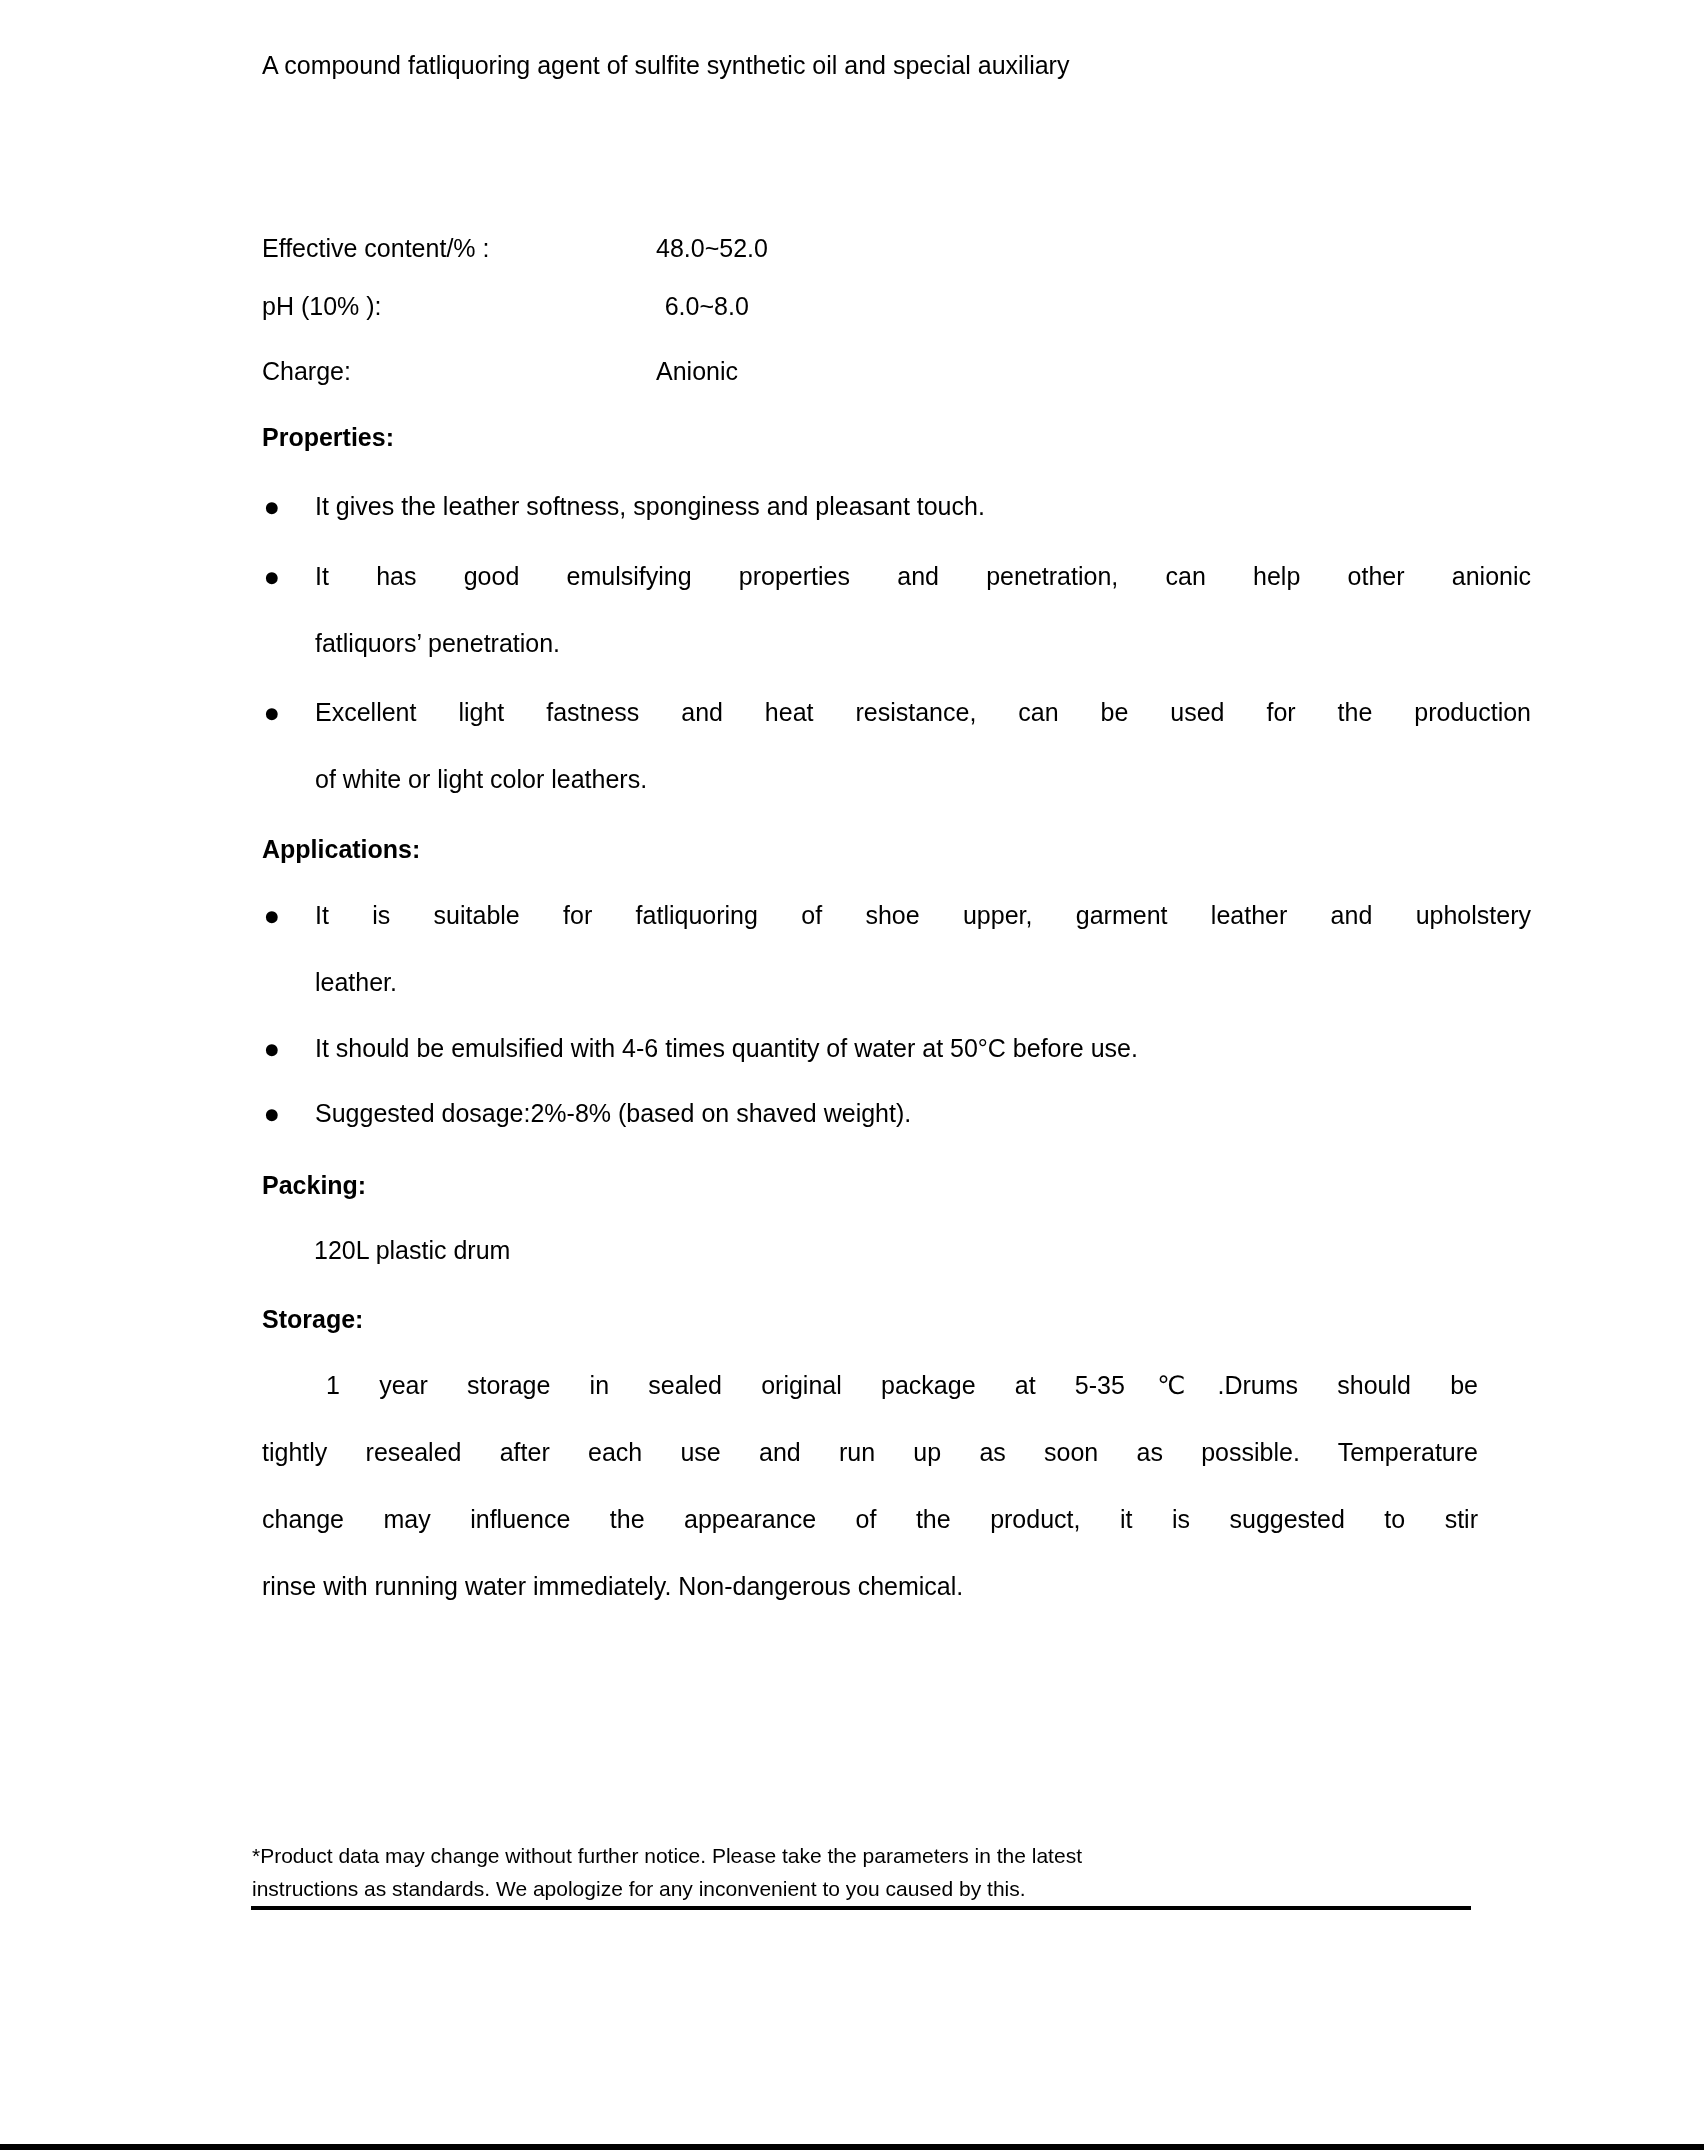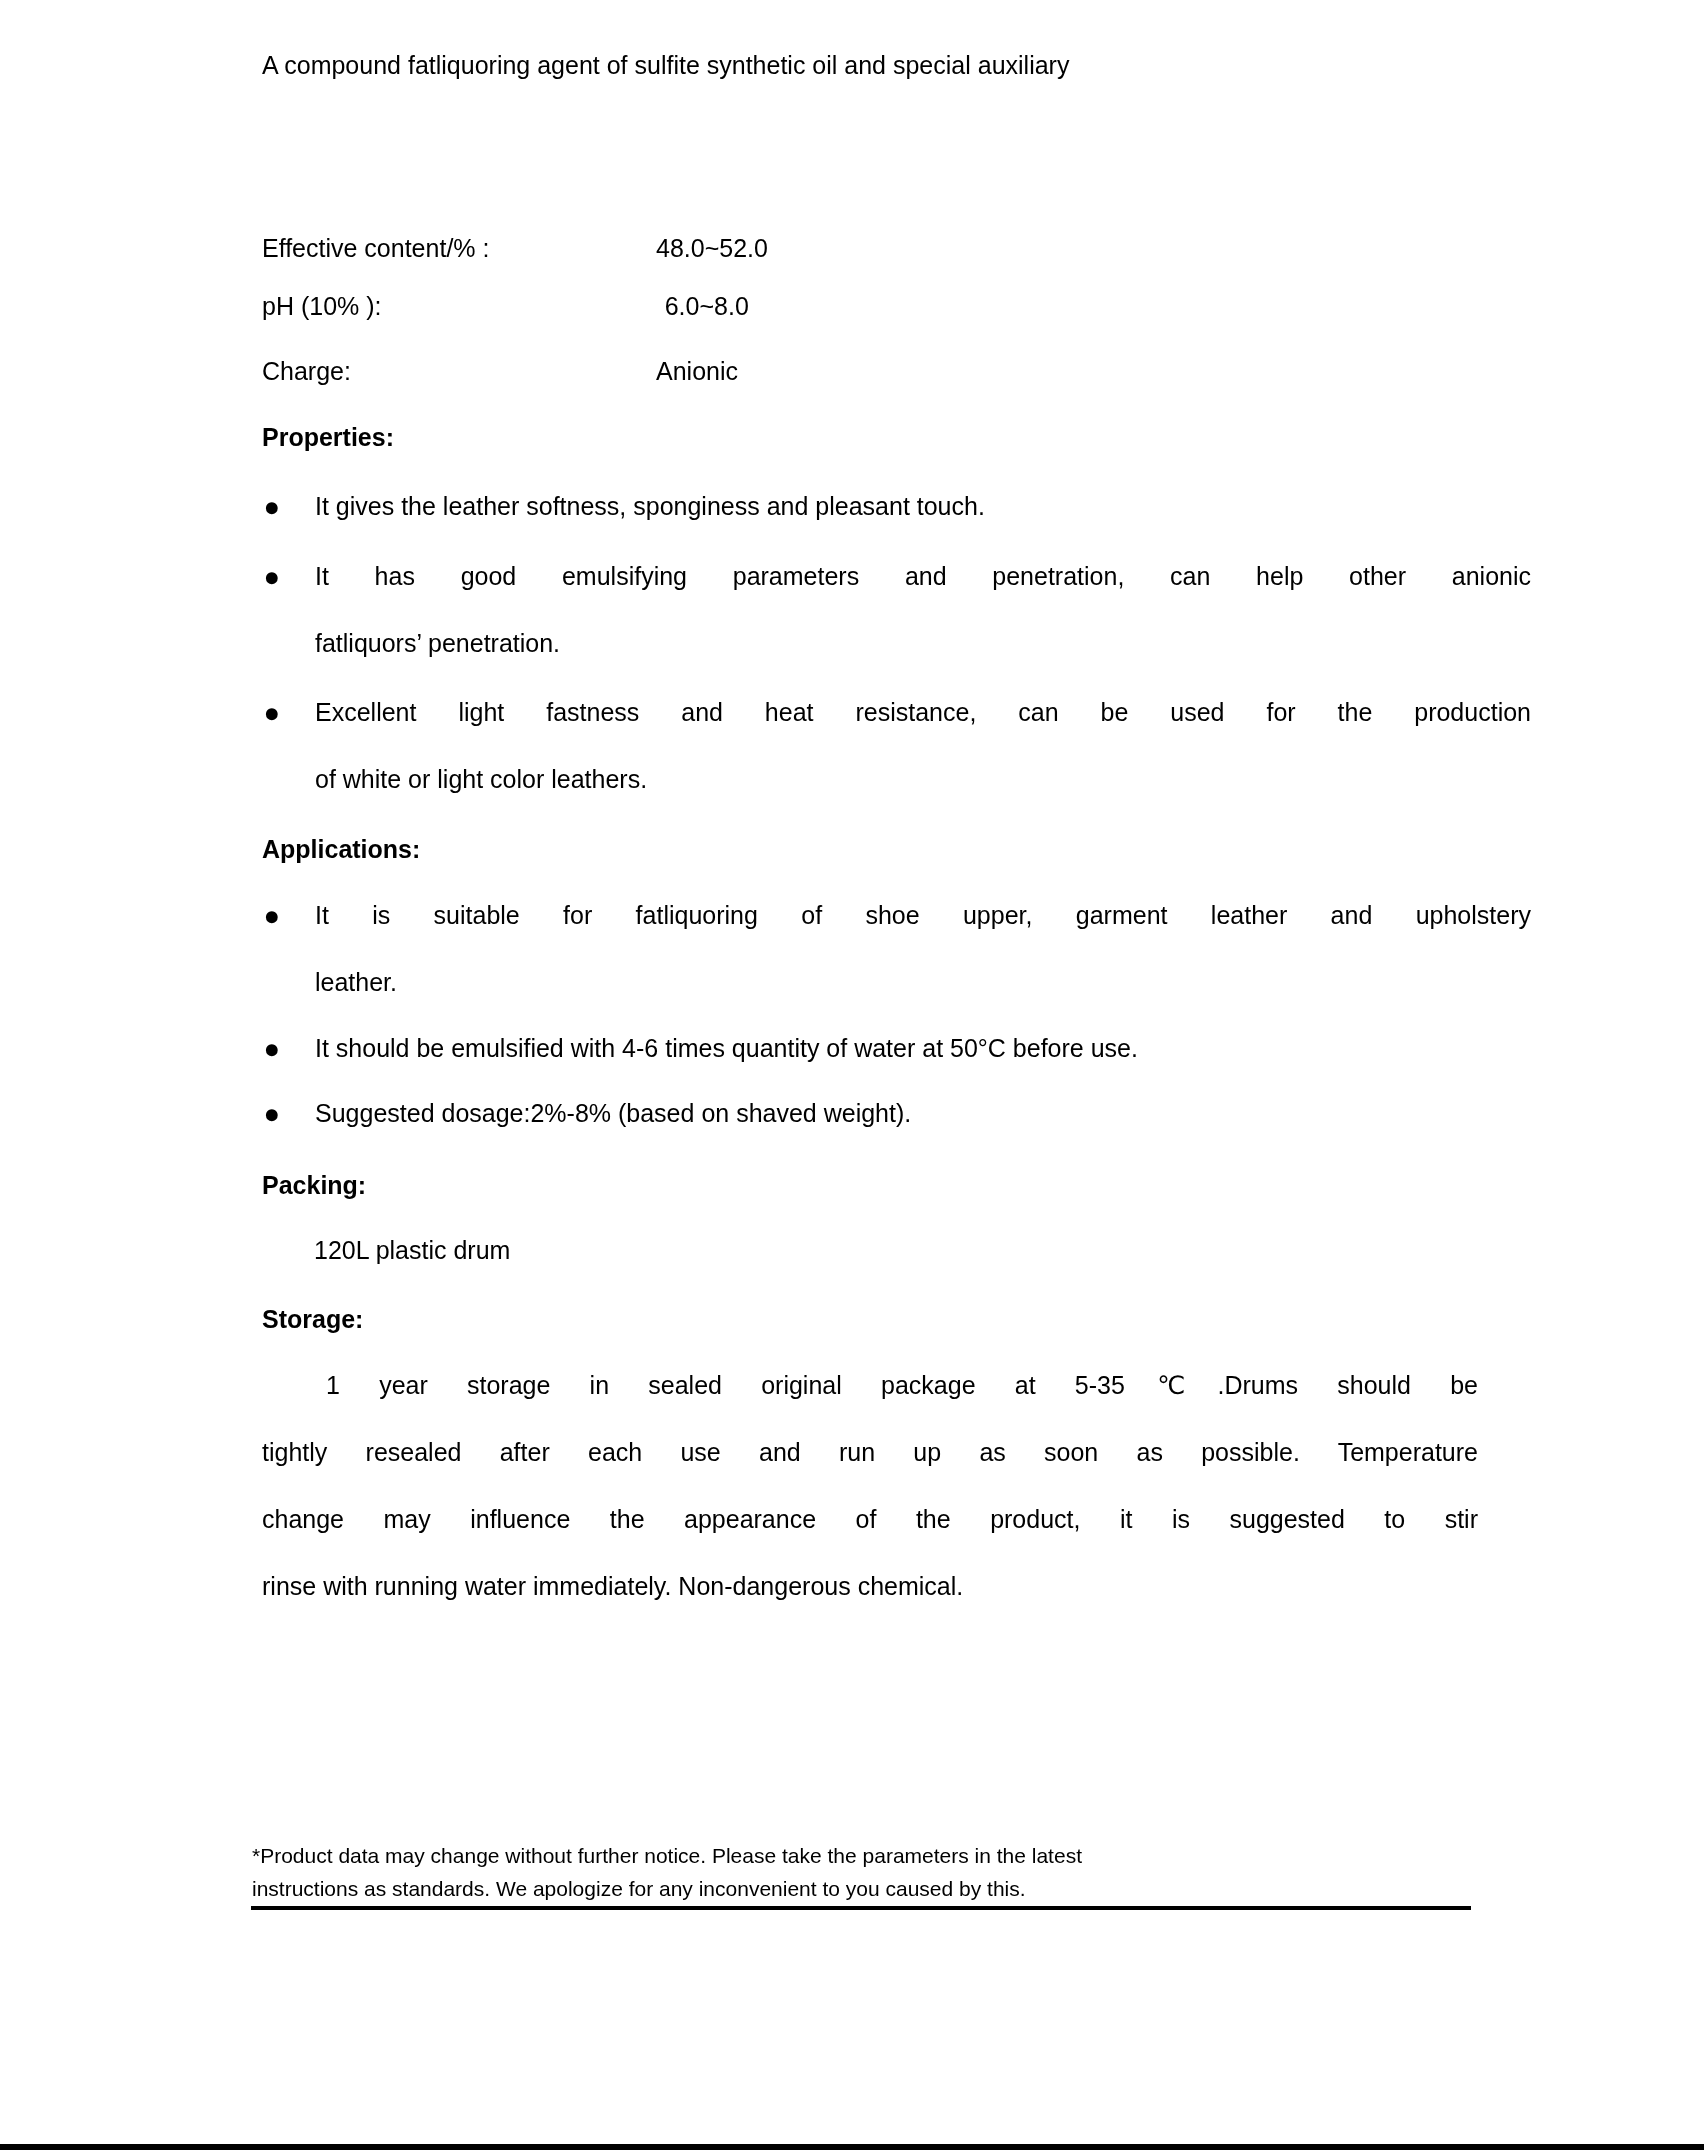--- a/index.html
+++ b/index.html
@@ -78,21 +78,21 @@
 
   <div class="abs lh92 bold" style="top:404px;">Properties:</div>
 
   <div class="abs lh92 bullet-item" style="top:473px;">
     <span class="bullet-mark">●</span>
     <div>It gives the leather softness, sponginess and pleasant touch.</div>
   </div>
 
   <div class="abs lh93 bullet-item" style="top:543px;">
     <span class="bullet-mark">●</span>
-    <div class="jline">It has good emulsifying parameters and penetration, can help other anionic</div>
+    <div class="jline">It has good emulsifying properties and penetration, can help other anionic</div>
     <div>fatliquors’ penetration.</div>
   </div>
 
   <div class="abs lh93 bullet-item" style="top:679px;">
     <span class="bullet-mark">●</span>
     <div class="jline">Excellent light fastness and heat resistance, can be used for the production</div>
     <div>of white or light color leathers.</div>
   </div>
 
   <div class="abs lh92 bold" style="top:816px;">Applications:</div>

